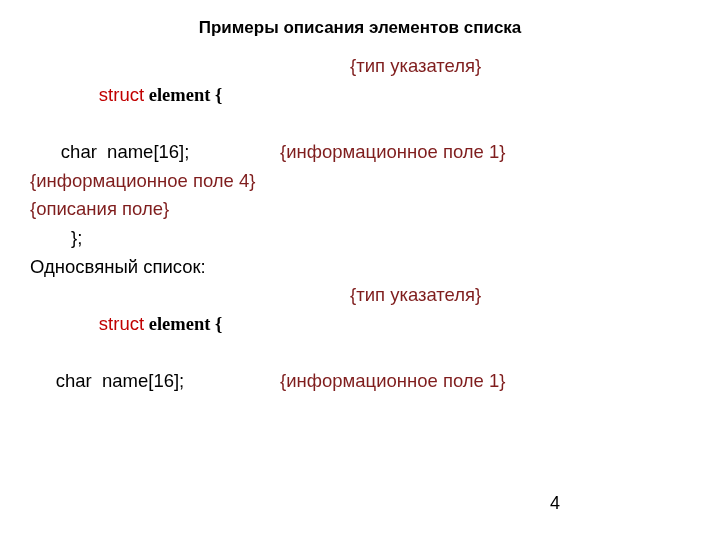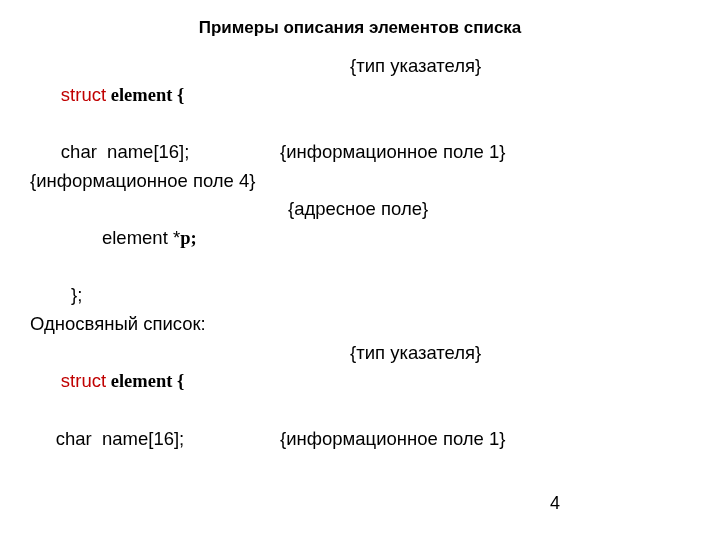--- a/index.html
+++ b/index.html
@@ -23,22 +23,22 @@
     font-size: 17px;
     font-weight: bold;
     margin: 0 0 14px 0;
   }
   .row {
     display: flex;
     font-size: 18.5px;
     line-height: 1.55;
   }
   .left { white-space: pre; }
-  .comment { color: #000000; text-align: right; }
-  .kw { color: #c00000; }
+  .comment { color: #7f1d1d; text-align: right; }
+  .kw { color: #c00000; margin-left: 38px; }
   .mono { font-family: Liberation Serif, serif; font-weight: bold; }
   .pagenum {
     position: absolute;
     right: 160px;
     bottom: 26px;
     font-size: 18px;
   }
 </style>
 </head>
 <body>
@@ -58,24 +58,21 @@
   <div class="row">
     <span class="left" style="width:250px;">      char  name[16];</span>
     <span class="comment">{информационное поле 1}</span>
   </div>
 
   <div class="row">
     <span class="comment">{информационное поле 4}</span>
   </div>
 
   <div class="row">
-    <span class="left" style="width:258px;">
-      <span>        element *</span><span class="mono">p</span><span class="mono">;</span>
-    </span>
-    <span class="comment">{адресное поле}</span>
+    <span class="comment">{описания поле}</span>
   </div>
 
   <div class="row">
     <span class="left">        };</span>
   </div>
 
   <div class="row">
     <span class="left">Односвяный список:</span>
   </div>
 

